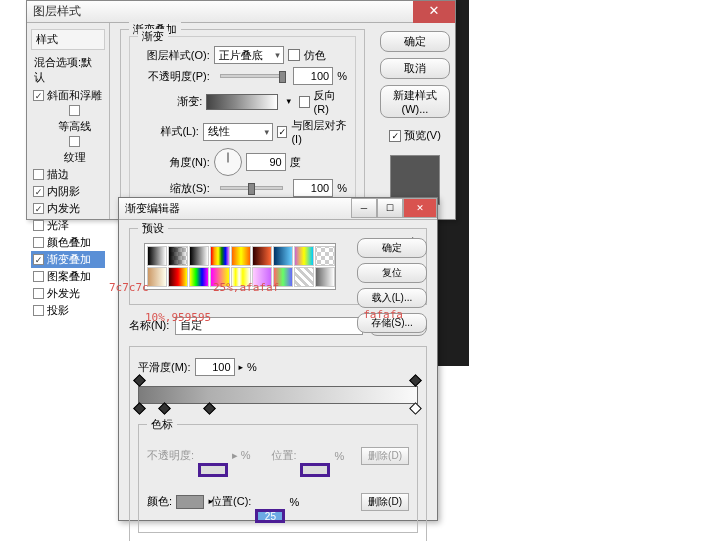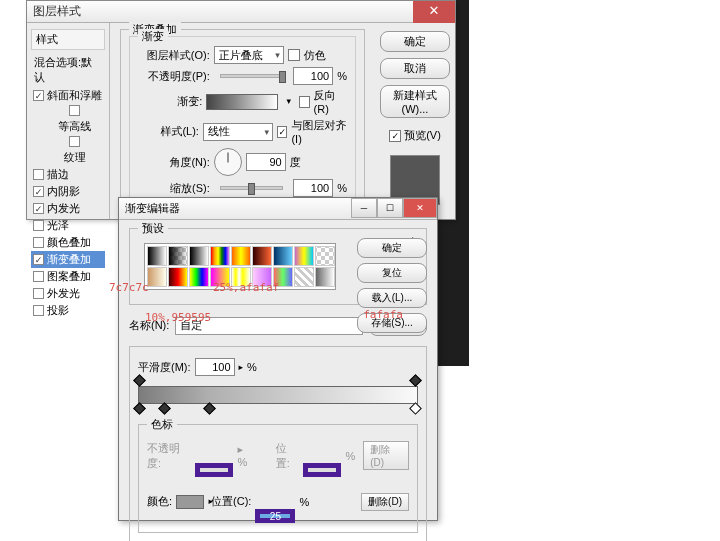--- a/index.html
+++ b/index.html
@@ -69,21 +69,21 @@
 .stop-top, .stop-bot { position: absolute; width: 10px; height: 12px; }
 .stop-top { top: -10px; }
 .stop-bot { bottom: -12px; }
 .stop-mark { width: 9px; height: 9px; background: #333; border: 1px solid #000; transform: rotate(45deg); }
 .stop-mark.white { background: #fff; }
 .annot { position: absolute; color: #d9534f; font-size: 11px; font-family: monospace; }
 .controls-box { border: 1px solid #bbb; padding: 6px 8px; margin-top: 20px; position: relative; }
 .delbtn { border: 1px solid #aaa; background: linear-gradient(#fdfdfd,#e4e4e4); padding: 1px 6px; font-size: 10px; }
 .color-sw { width: 28px; height: 14px; border: 1px solid #666; background: #999; display: inline-block; position: relative; }
 .color-sw::after { content: "▸"; position: absolute; right: -10px; top: 0; font-size: 9px; }
-.posbox { width: 40px; height: 14px; border: 5px solid #4c1d95; background: #6caae4; color: #fff; text-align: center; display: inline-flex; align-items: center; justify-content: center; font-size: 10px; margin-top: 29px; }
+.posbox { width: 30px; height: 14px; border: 3px solid #4c1d95; background: #6caae4; color: #fff; text-align: center; display: inline-flex; align-items: center; justify-content: center; font-size: 10px; margin-top: 29px; }
 .posbox.disabled { background: #ddd; color: #aaa; }
 
 
 .g1{background:linear-gradient(90deg,#000,#fff);} .g2{background:linear-gradient(90deg,#000,transparent),repeating-conic-gradient(#ccc 0 25%,#fff 0 50%) 50%/8px 8px;} .g3{background:linear-gradient(90deg,#000,#fff);} .g4{background:linear-gradient(90deg,red,orange,yellow,green,blue,violet);} .g5{background:linear-gradient(90deg,#f60,#ff0,#f60);}
 .g6{background:linear-gradient(90deg,#300,#f63);} .g7{background:linear-gradient(90deg,#036,#6cf);} .g8{background:linear-gradient(90deg,#c6c,#ff0,#0cf);} .g9{background:repeating-conic-gradient(#ccc 0 25%,#fff 0 50%) 50%/8px 8px;}
 .g10{background:linear-gradient(90deg,#c96,#ffe);} .g11{background:linear-gradient(90deg,#400,#f00,#ff0);} .g12{background:linear-gradient(90deg,#ff0,#0f0,#00f,#f0f);} .g13{background:linear-gradient(90deg,#f0f,#ff0);} .g14{background:linear-gradient(90deg,#fff,#ff0 20%,#fff 40%,#ff0 60%,#fff);}
 .g15{background:linear-gradient(90deg,#fcf,#c6f);} .g16{background:linear-gradient(90deg,#f66,#6f6,#66f);} .g17{background:linear-gradient(45deg,#ccc 25%,#fff 25%,#fff 50%,#ccc 50%,#ccc 75%,#fff 75%);background-size:8px 8px;} .g18{background:linear-gradient(90deg,#666,#fff);}
 </style>
 </head>
 <body>

